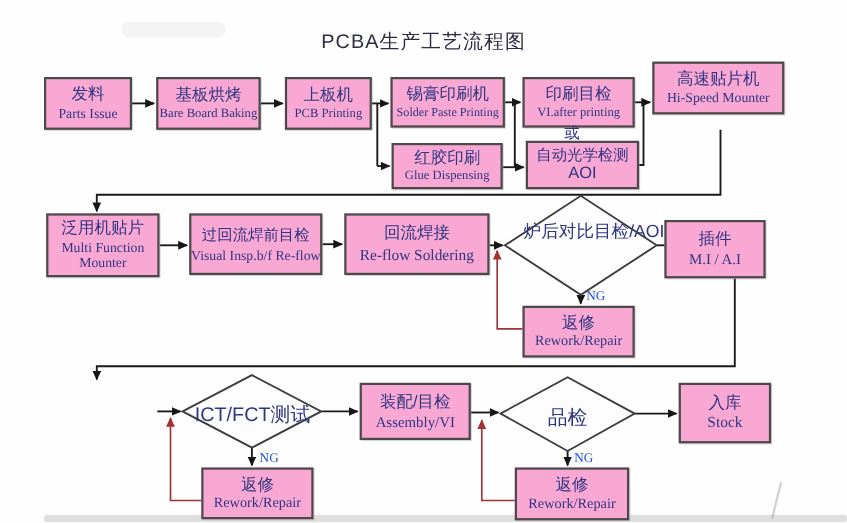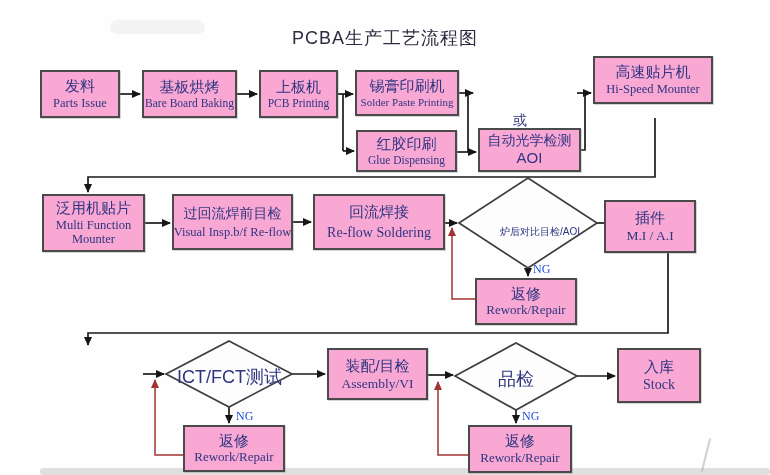--- a/index.html
+++ b/index.html
@@ -93,20 +93,24 @@
     <div class="en" style="font-size:11.5px">Bare Board Baking</div>
   </div>
   <div class="box" style="left:259px;top:70px;width:79px;height:48px">
     <div class="zh">上板机</div>
     <div class="en" style="font-size:11.5px">PCB Printing</div>
   </div>
   <div class="box" style="left:355px;top:70px;width:104px;height:46px">
     <div class="zh">锡膏印刷机</div>
     <div class="en" style="font-size:11px">Solder Paste Printing</div>
   </div>
+  <div class="box" style="left:475px;top:70px;width:102px;height:46px">
+    <div class="zh">印刷目检</div>
+    <div class="en" style="font-size:11.5px">VI.after printing</div>
+  </div>
   <div class="box" style="left:593px;top:56px;width:120px;height:48px">
     <div class="zh">高速贴片机</div>
     <div class="en">Hi-Speed Mounter</div>
   </div>
   <div class="box" style="left:356px;top:130px;width:101px;height:42px">
     <div class="zh">红胶印刷</div>
     <div class="en" style="font-size:11.5px">Glue Dispensing</div>
   </div>
   <div class="box" style="left:478px;top:128px;width:103px;height:44px">
     <div class="zh sm">自动光学检测</div>
@@ -120,21 +124,21 @@
     <div class="en">Mounter</div>
   </div>
   <div class="box" style="left:172px;top:194px;width:121px;height:56px">
     <div class="zh sm">过回流焊前目检</div>
     <div class="en" style="margin-top:3px">Visual Insp.b/f Re-flow</div>
   </div>
   <div class="box" style="left:313px;top:194px;width:132px;height:56px">
     <div class="zh">回流焊接</div>
     <div class="en" style="font-size:14px;margin-top:3px">Re-flow  Soldering</div>
   </div>
-  <div class="dlabel" style="left:462px;top:225px;width:156px;font-size:10px">炉后对比目检/AOI</div>
+  <div class="dlabel" style="left:462px;top:200px;width:156px;font-size:16px">炉后对比目检/AOI</div>
   <div class="box" style="left:604px;top:200px;width:92px;height:53px">
     <div class="zh">插件</div>
     <div class="en" style="font-size:13.5px">M.I / A.I</div>
   </div>
   <div class="nglabel" style="left:533px;top:262px">NG</div>
   <div class="box" style="left:475px;top:278px;width:102px;height:47px">
     <div class="zh">返修</div>
     <div class="en" style="font-size:13px">Rework/Repair</div>
   </div>
 

